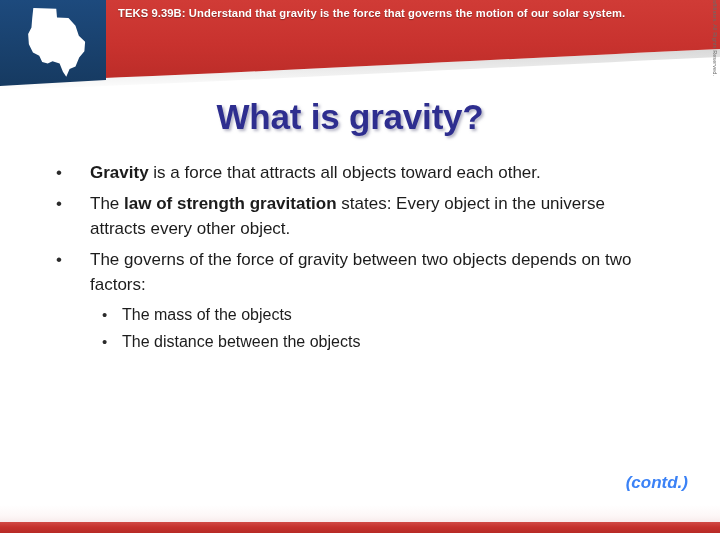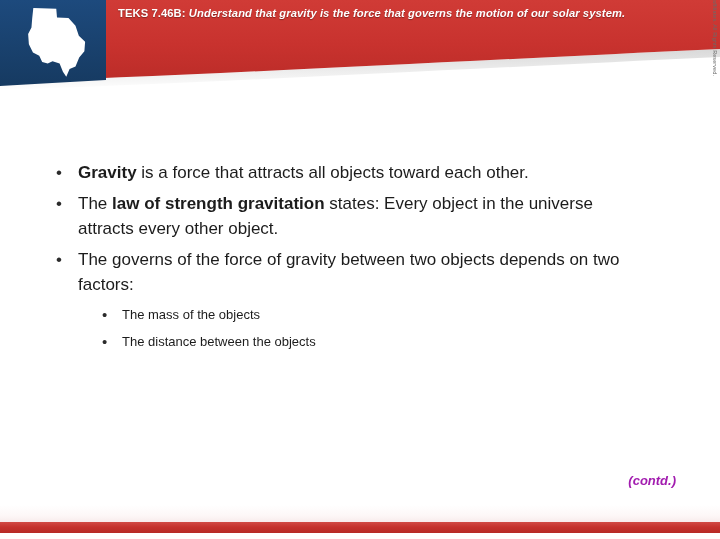--- a/index.html
+++ b/index.html
@@ -42,21 +42,21 @@
     width: 580px;
     color: #ffffff;
     font-size: 11.2px;
     font-weight: bold;
     letter-spacing: 0.1px;
     line-height: 14px;
     text-shadow: 0 1px 1px rgba(0,0,0,0.35);
     white-space: nowrap;
   }
   .teks-code { font-style: normal; }
-  .teks-text { font-style: italic; }
+  .teks-text { }
 
   
   .slide-title {
     position: absolute;
     left: 0;
     top: 97px;
     width: 700px;
     text-align: center;
     font-size: 35px;
     font-weight: bold;
@@ -83,20 +83,21 @@
     color: #2b2b2b;
     font-size: 17px;
     line-height: 25px;
     text-align: left;
   }
   .bullet-text {
     flex: 1 1 auto;
     color: #1c1c1c;
     font-size: 17px;
     line-height: 25px;
+    margin-left: 12px;
   }
   .bullet-text b { font-weight: bold; }
 
   
   .sub-list {
     margin: 2px 0 0 46px;
   }
   .sub-row {
     display: flex;
     align-items: flex-start;
@@ -105,21 +106,21 @@
   .sub-mark {
     flex: 0 0 auto;
     width: 20px;
     color: #2b2b2b;
     font-size: 15px;
     line-height: 24px;
   }
   .sub-text {
     flex: 1 1 auto;
     color: #1c1c1c;
-    font-size: 13px;
+    font-size: 16px;
     line-height: 24px;
   }
 
   
   .copyright-vertical {
     position: absolute;
     right: 2px;
     top: 140px;
     width: 250px;
     transform: rotate(90deg);
@@ -127,24 +128,24 @@
     color: #6a6a6a;
     font-size: 5.4px;
     letter-spacing: 0.15px;
     white-space: nowrap;
     text-align: left;
   }
 
   
   .contd {
     position: absolute;
-    right: 44px;
+    right: 32px;
     top: 473px;
-    color: #a21caf;
-    font-size: 13px;
+    color: #3b82f6;
+    font-size: 17px;
     font-weight: bold;
     font-style: italic;
   }
 
   
   .bottom-fade {
     position: absolute;
     left: 0;
     top: 505px;
     width: 720px;
@@ -200,24 +201,25 @@
       <g transform="translate(20,8) scale(0.185)">
         <path fill="#ffffff" d="M72,0 L196,4 L200,52 L262,54 L300,96 L318,150
                  L352,182 L348,234 L320,268 L300,316 L268,330
                  L250,372 L232,344 L214,300 L176,288 L150,300
                  L120,292 L104,258 L70,240 L48,196 L44,140
                  L62,106 L66,56 Z"></path>
       </g>
     </svg>
 
     <div class="teks-line">
-      <span class="teks-code">TEKS 7.46B:</span><span class="teks-text"> Understand that gravity is the force that governs the motion of our solar system.</span>
+      <span class="teks-code">TEKS 9.39B:</span><span class="teks-text"> Understand that gravity is the force that governs the motion of our solar system.</span>
     </div>
   </div>
 
+  <div class="slide-title">What is gravity?</div>
 
   <div class="body-block">
 
     <div class="bullet-row">
       <span class="bullet-mark">•</span>
       <span class="bullet-text"><b>Gravity</b><span> is a force that attracts all objects toward each other.</span></span>
     </div>
 
     <div class="bullet-row">
       <span class="bullet-mark">•</span>

